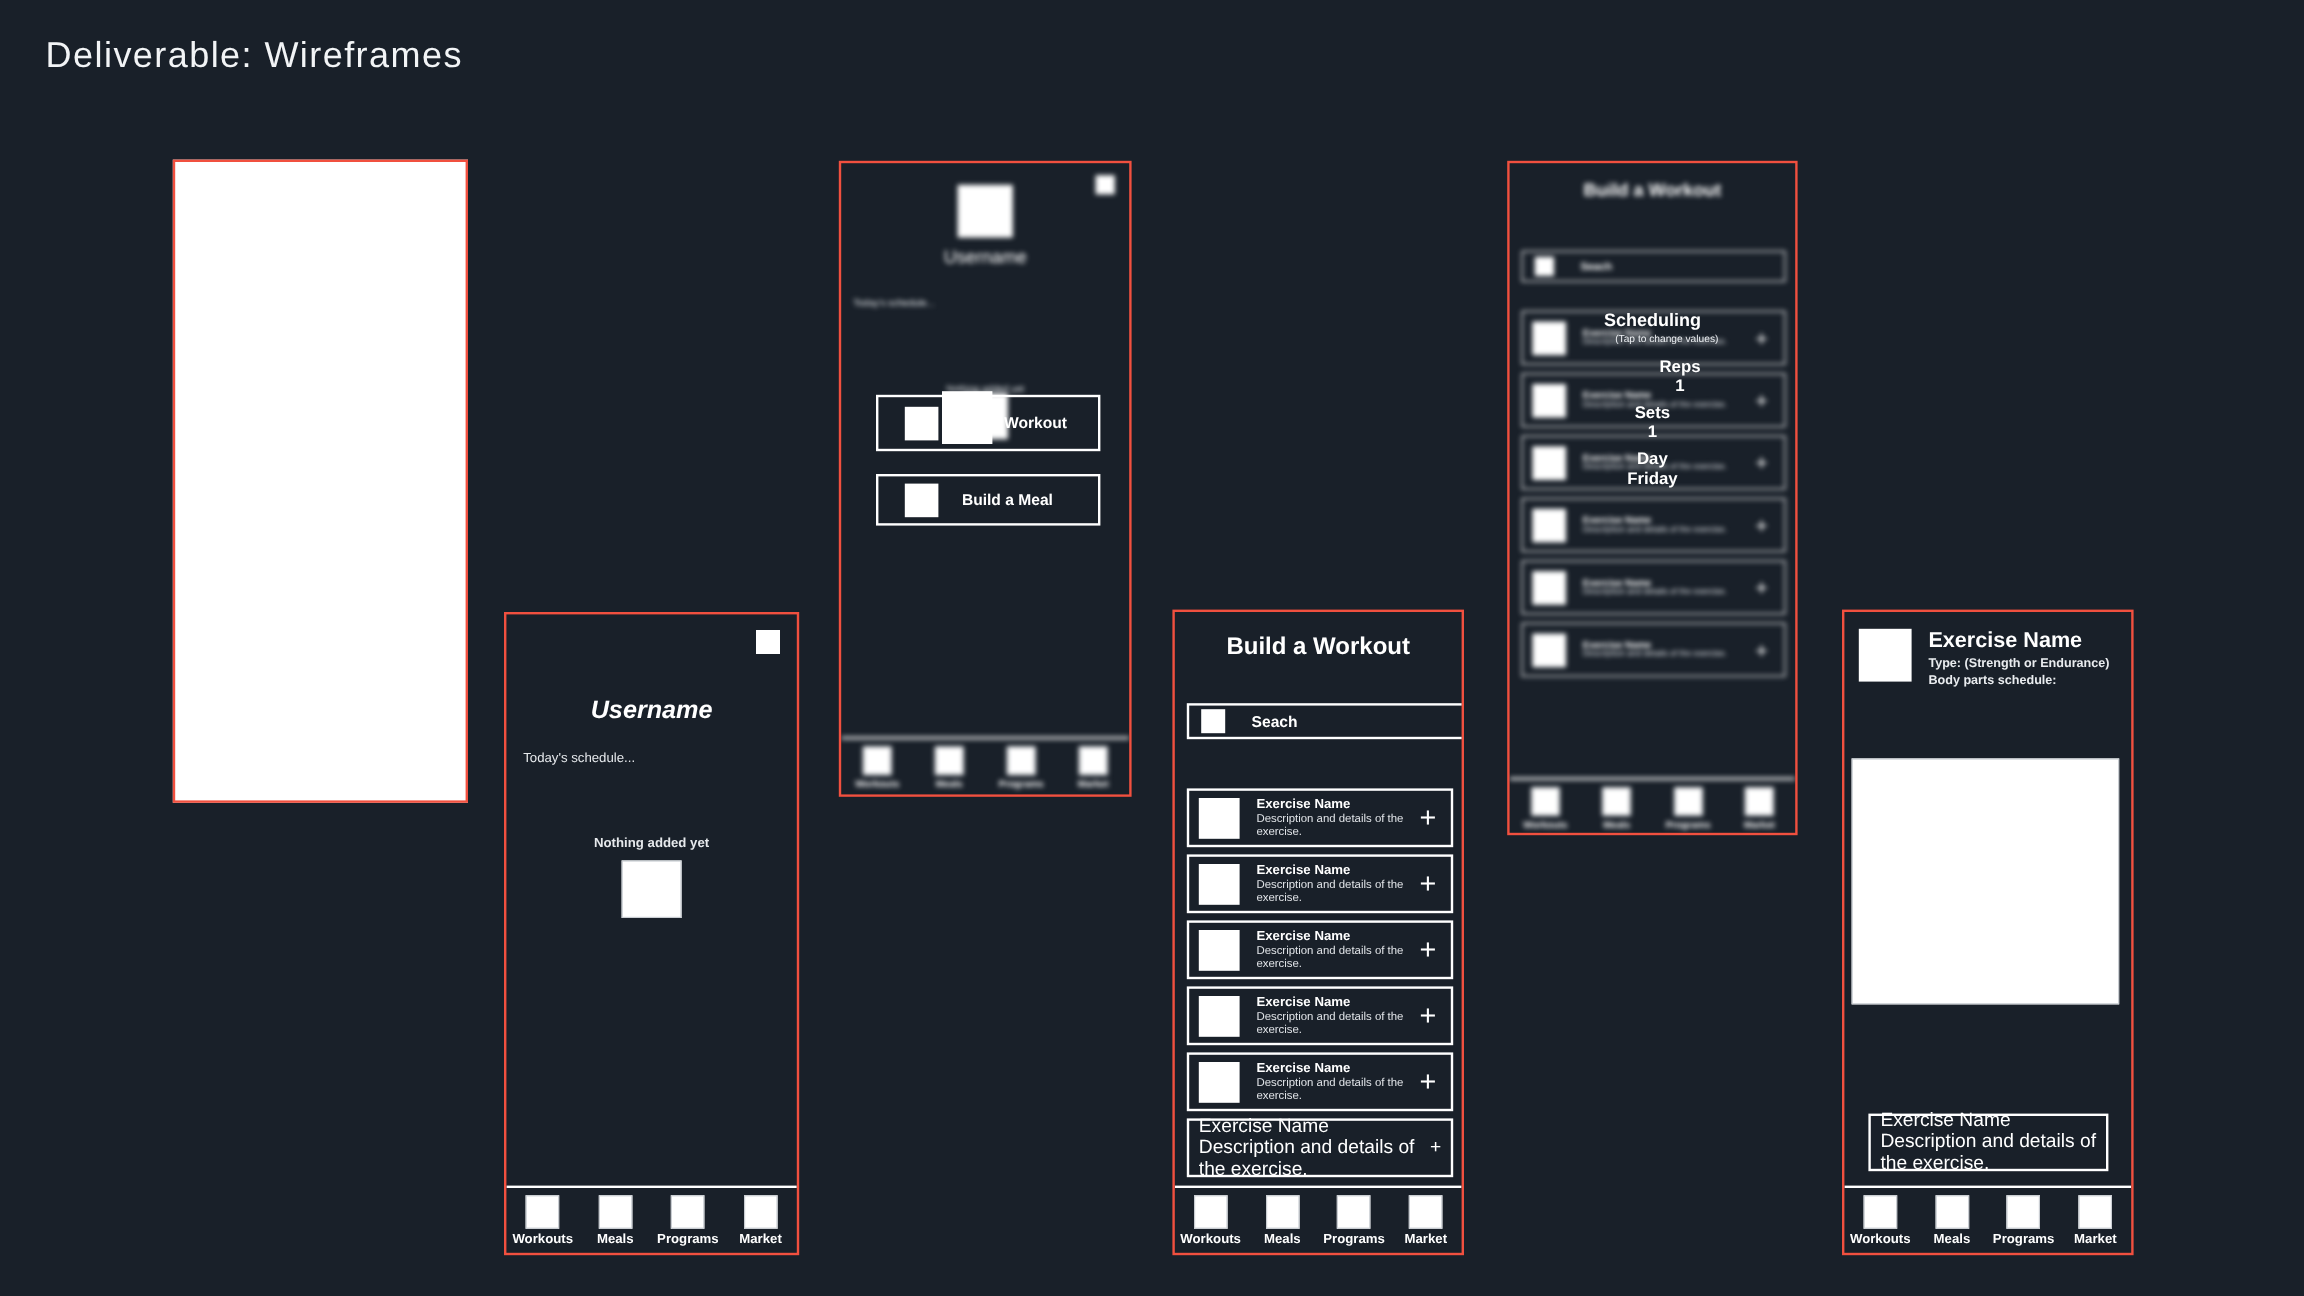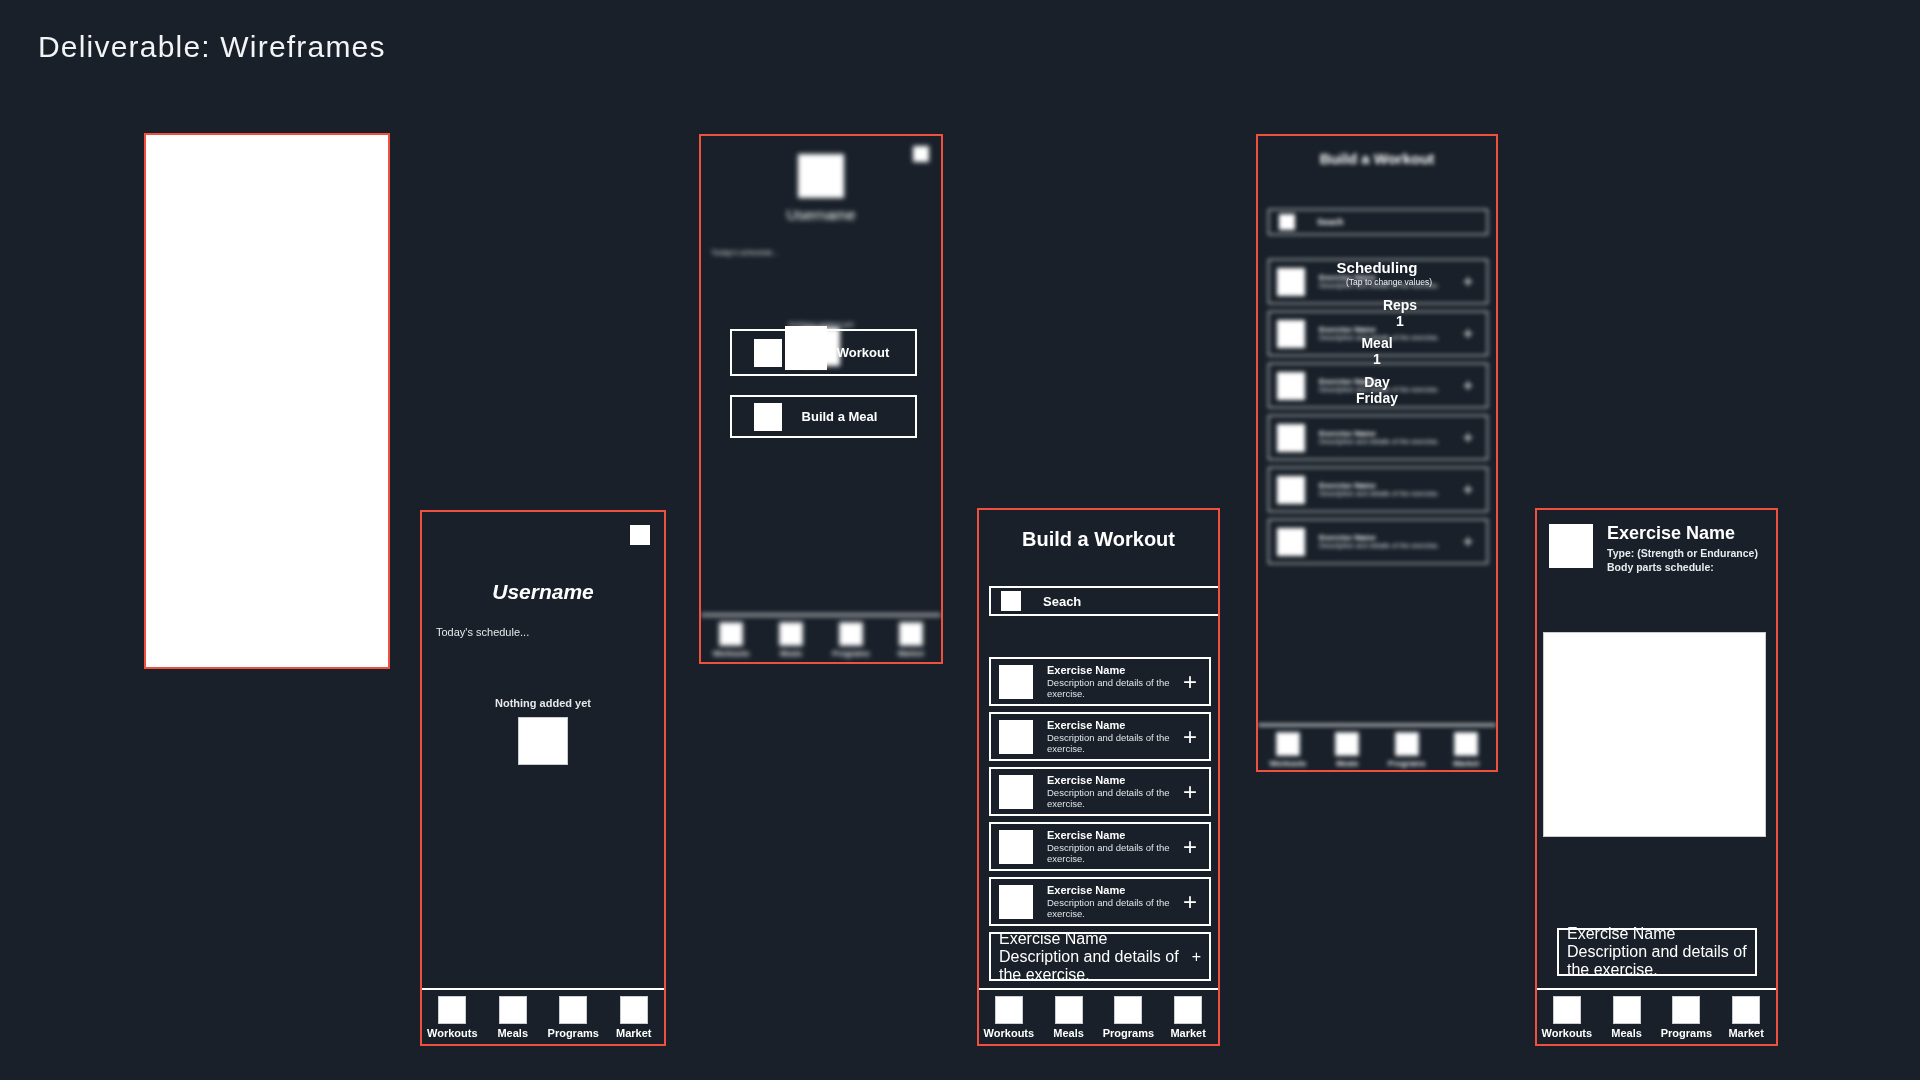--- a/index.html
+++ b/index.html
@@ -427,21 +427,21 @@
       </div>
       <div class="nav-item">
         <div class="nav-icon"></div>
         <div class="nav-label">Market</div>
       </div>
     </div>
 
   </div>
 </div>
 
-<div class="frame" style="left:1256px; top:134px; width:242px; height:638px;">
+<div class="frame" style="left:1256px; top:134px; width:242px; height:562px;">
 
   <div class="frame-inner" style="filter:blur(2.2px);">
 
     <div class="screen-title" style="top:14px; font-size:15px;">Build a Workout</div>
 
     <div class="search-bar" style="left:10px; top:73px; width:220px; height:26px; border-width:1px;">
       <div class="sicon" style="width:16px;height:16px;"></div>
       <div class="stext" style="font-size:9px;">Seach</div>
     </div>
 
@@ -523,21 +523,21 @@
     <div class="sched-title">Scheduling</div>
     <div class="sched-sub">(Tap to change values)</div>
   </div>
 
   <div class="sched-overlay" style="top:161px;padding-left:46px;">
     <div class="sched-field-label">Reps</div>
     <div class="sched-field-value">1</div>
   </div>
 
   <div class="sched-overlay" style="top:199px;">
-    <div class="sched-field-label">Meal</div>
+    <div class="sched-field-label">Sets</div>
     <div class="sched-field-value">1</div>
   </div>
 
   <div class="sched-overlay" style="top:238px;">
     <div class="sched-field-label">Day</div>
     <div class="sched-field-value">Friday</div>
   </div>
 
 </div>
 

